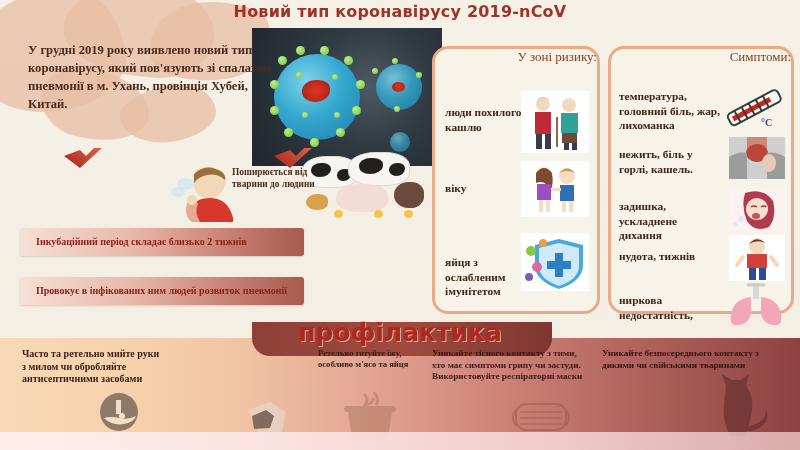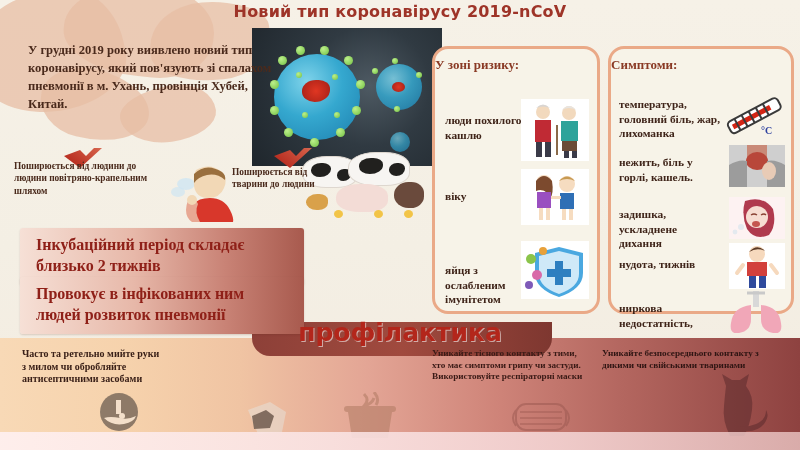--- a/index.html
+++ b/index.html
@@ -114,41 +114,41 @@
   
   #cough-man {
     position: absolute; left: 162px; top: 160px; width: 92px; height: 62px; z-index: 6;
   }
 
   
   .banner {
     position: absolute; left: 20px; z-index: 7;
     border-radius: 3px;
     padding: 7px 12px 8px 16px;
-    font-weight: bold; font-size: 16px; line-height: 1.3;
+    font-weight: bold; font-size: 10px; line-height: 1.3;
     color: #8f2018;
     background: linear-gradient(90deg,#f6e0d6 0%,#e7b8a9 40%,#c98376 72%,#a85a4e 100%);
     box-shadow: 0 1px 2px rgba(90,40,30,.18);
   }
   #banner1 { top: 228px; width: 284px; }
   #banner2 { top: 277px; width: 284px; }
 
   
   .info-box {
     position: absolute; top: 46px;
     background: #f7f3e8;
     border: 3px solid #eaa987;
     border-radius: 16px;
     z-index: 5;
   }
   #box-risk { left: 432px; width: 168px; height: 268px; }
   #box-symptoms { left: 608px; width: 186px; height: 268px; }
   .box-title {
-    text-align: left; font-weight: bold; font-size: 13px;
-    color: #8a3a25; line-height: 1.25; padding-top: 8px;
+    text-align: right; font-weight: normal; font-size: 13px;
+    color: #8a3a25; line-height: 1.25; 
   }
   .box-body { position: relative; }
   .entry {
     position: absolute; font-weight: bold; font-size: 11.4px;
     line-height: 1.28; color: #3f2419;
   }
   .thumb { position: absolute; }
 
   
   #prevention-strip {
@@ -272,21 +272,20 @@
   <svg id="cough-man" viewBox="0 0 92 62">
     <ellipse cx="24" cy="24" rx="9" ry="6" fill="#cfe6f2" opacity=".8"></ellipse>
     <ellipse cx="16" cy="32" rx="7" ry="5" fill="#cfe6f2" opacity=".7"></ellipse>
     <path d="M34 10 q14 -8 26 2 q6 7 2 16 q-4 10 -16 10 q-12 0 -14 -12 q-1 -10 2 -16 Z" fill="#f2d8b6"></path>
     <path d="M32 14 q12 -12 28 -2 q4 3 3 8 q-8 -7 -18 -5 q-9 2 -13 8 Z" fill="#9a6f3e"></path>
     <path d="M48 38 q14 0 20 12 q4 8 3 12 H34 q-6 -10 -2 -18 q4 -6 16 -6 Z" fill="#d8372b"></path>
     <path d="M32 36 q-8 4 -8 14 q0 8 6 12 h8 q-6 -10 -2 -18 Z" fill="#e8a893"></path>
     <circle cx="30" cy="40" r="5" fill="#f2d8b6"></circle>
   </svg>
 
-  <div class="transmission-label" id="trans-human">Поширюється від людини до людини повітряно-крапельним шляхом</div>
   <div class="transmission-label" id="trans-animal">Поширюється від тварини до людини</div>
 
   <div class="banner" id="banner1">Інкубаційний період складає близько 2 тижнів</div>
   <div class="banner" id="banner2">Провокує в інфікованих ним людей розвиток пневмонії</div>
 
   <div class="info-box" id="box-risk">
     <div class="box-title">У зоні ризику:</div>
     <div class="box-body">
       <div class="entry" style="left:10px;top:40px;width:78px">люди похилого кашлю</div>
       <svg class="thumb" style="left:86px;top:26px" width="68" height="62" viewBox="0 0 68 62">
@@ -407,20 +406,21 @@
     <path d="M8 26 q8 8 20 6 q10 -2 12 -8 q-8 4 -16 2 q-10 -2 -16 0Z" fill="#f2eae2"></path>
     <rect x="20" y="8" width="5" height="14" fill="#f2eae2"></rect>
     <circle cx="26" cy="24" r="3" fill="#f2eae2"></circle>
   </svg>
 
   <svg class="prev-icon" style="left:242px;top:398px" width="48" height="38" viewBox="0 0 48 38">
     <path d="M6 12 l22 -8 l16 10 l-4 20 l-24 2 Z" fill="#e6e0d8"></path>
     <path d="M10 18 l14 -6 l8 6 l-4 12 l-16 1 Z" fill="#2a2a2a"></path>
   </svg>
 
+  <div class="prev-col" id="prev3">Ретельно готуйте їжу, особливо м'ясо та яйця</div>
   <svg class="prev-icon" style="left:340px;top:392px" width="60" height="50" viewBox="0 0 60 50">
     <path d="M8 20 h44 l-4 26 h-36 Z" fill="#b07a62"></path>
     <rect x="4" y="14" width="52" height="6" rx="3" fill="#b07a62"></rect>
     <path d="M24 2 q6 6 0 12 q8 -2 10 -8" stroke="#b07a62" stroke-width="3" fill="none"></path>
     <path d="M34 0 q6 7 2 13" stroke="#b07a62" stroke-width="3" fill="none"></path>
   </svg>
 
   <div class="prev-col" id="prev4">Уникайте тісного контакту з тими, хто має симптоми грипу чи застуди. Використовуйте респіраторні маски</div>
   <svg class="prev-icon" style="left:508px;top:398px" width="66" height="38" viewBox="0 0 66 38">
     <rect x="8" y="6" width="50" height="26" rx="10" fill="none" stroke="#9d5a52" stroke-width="2"></rect>

